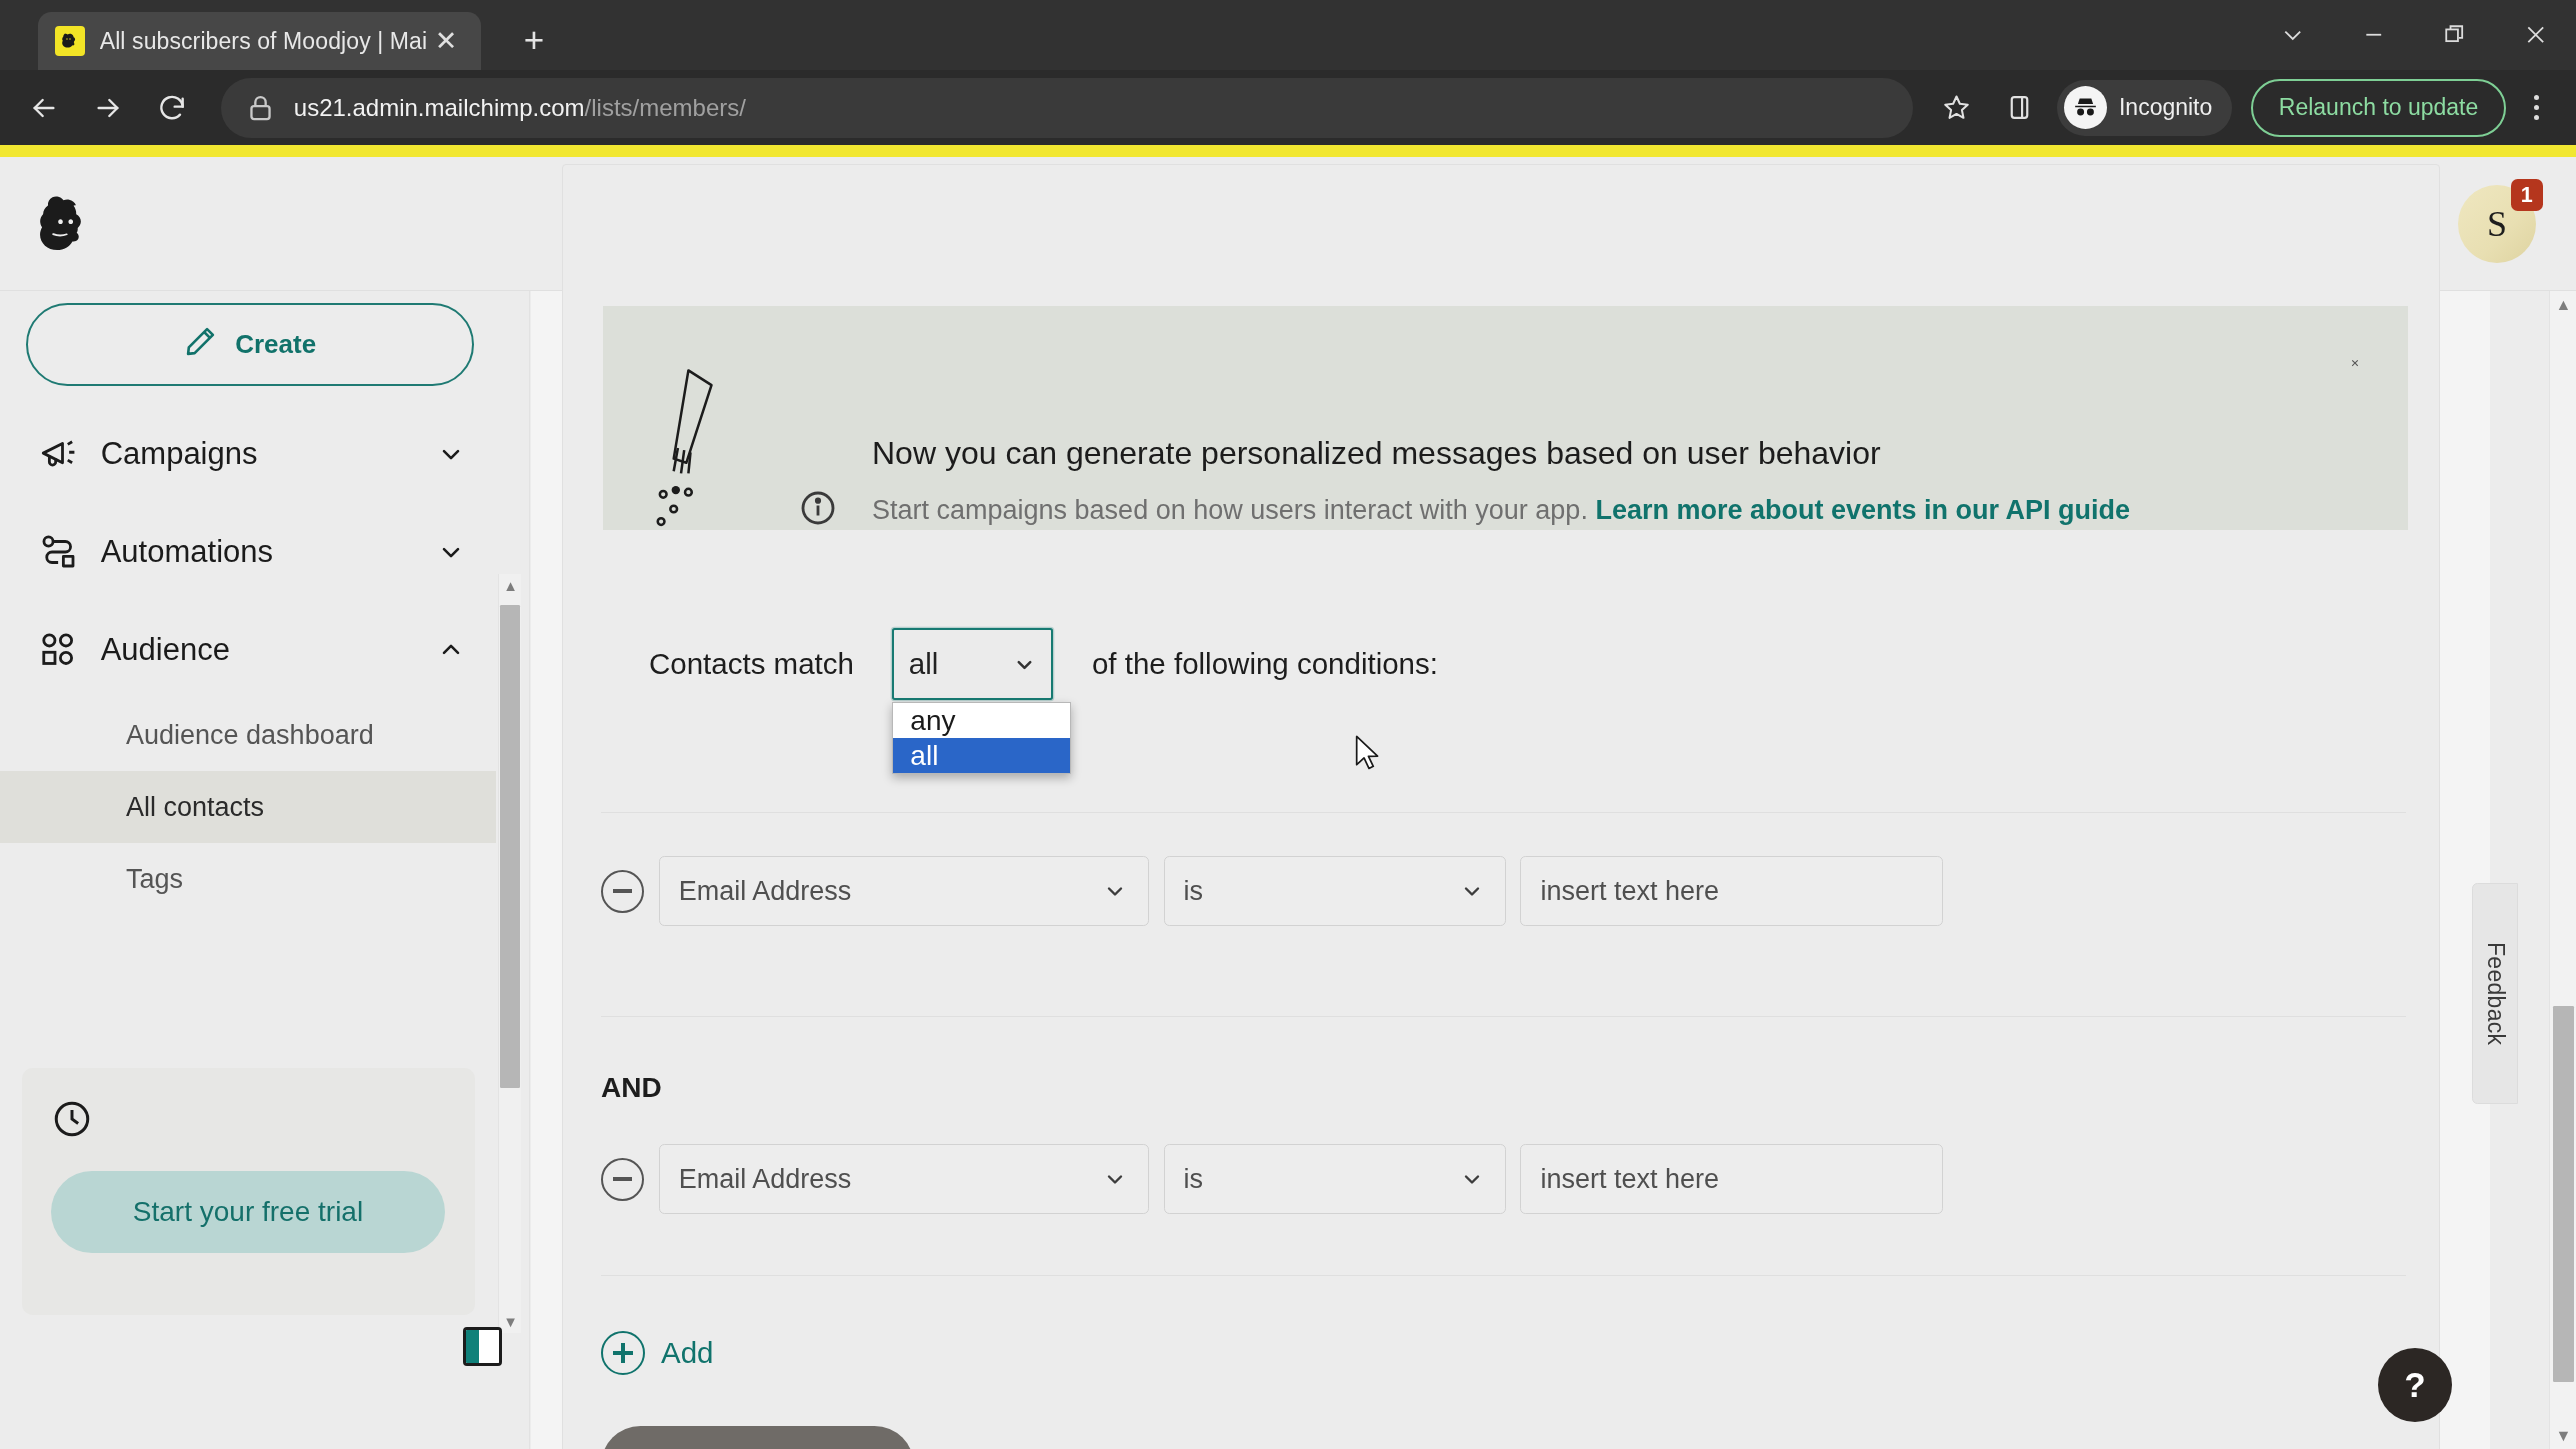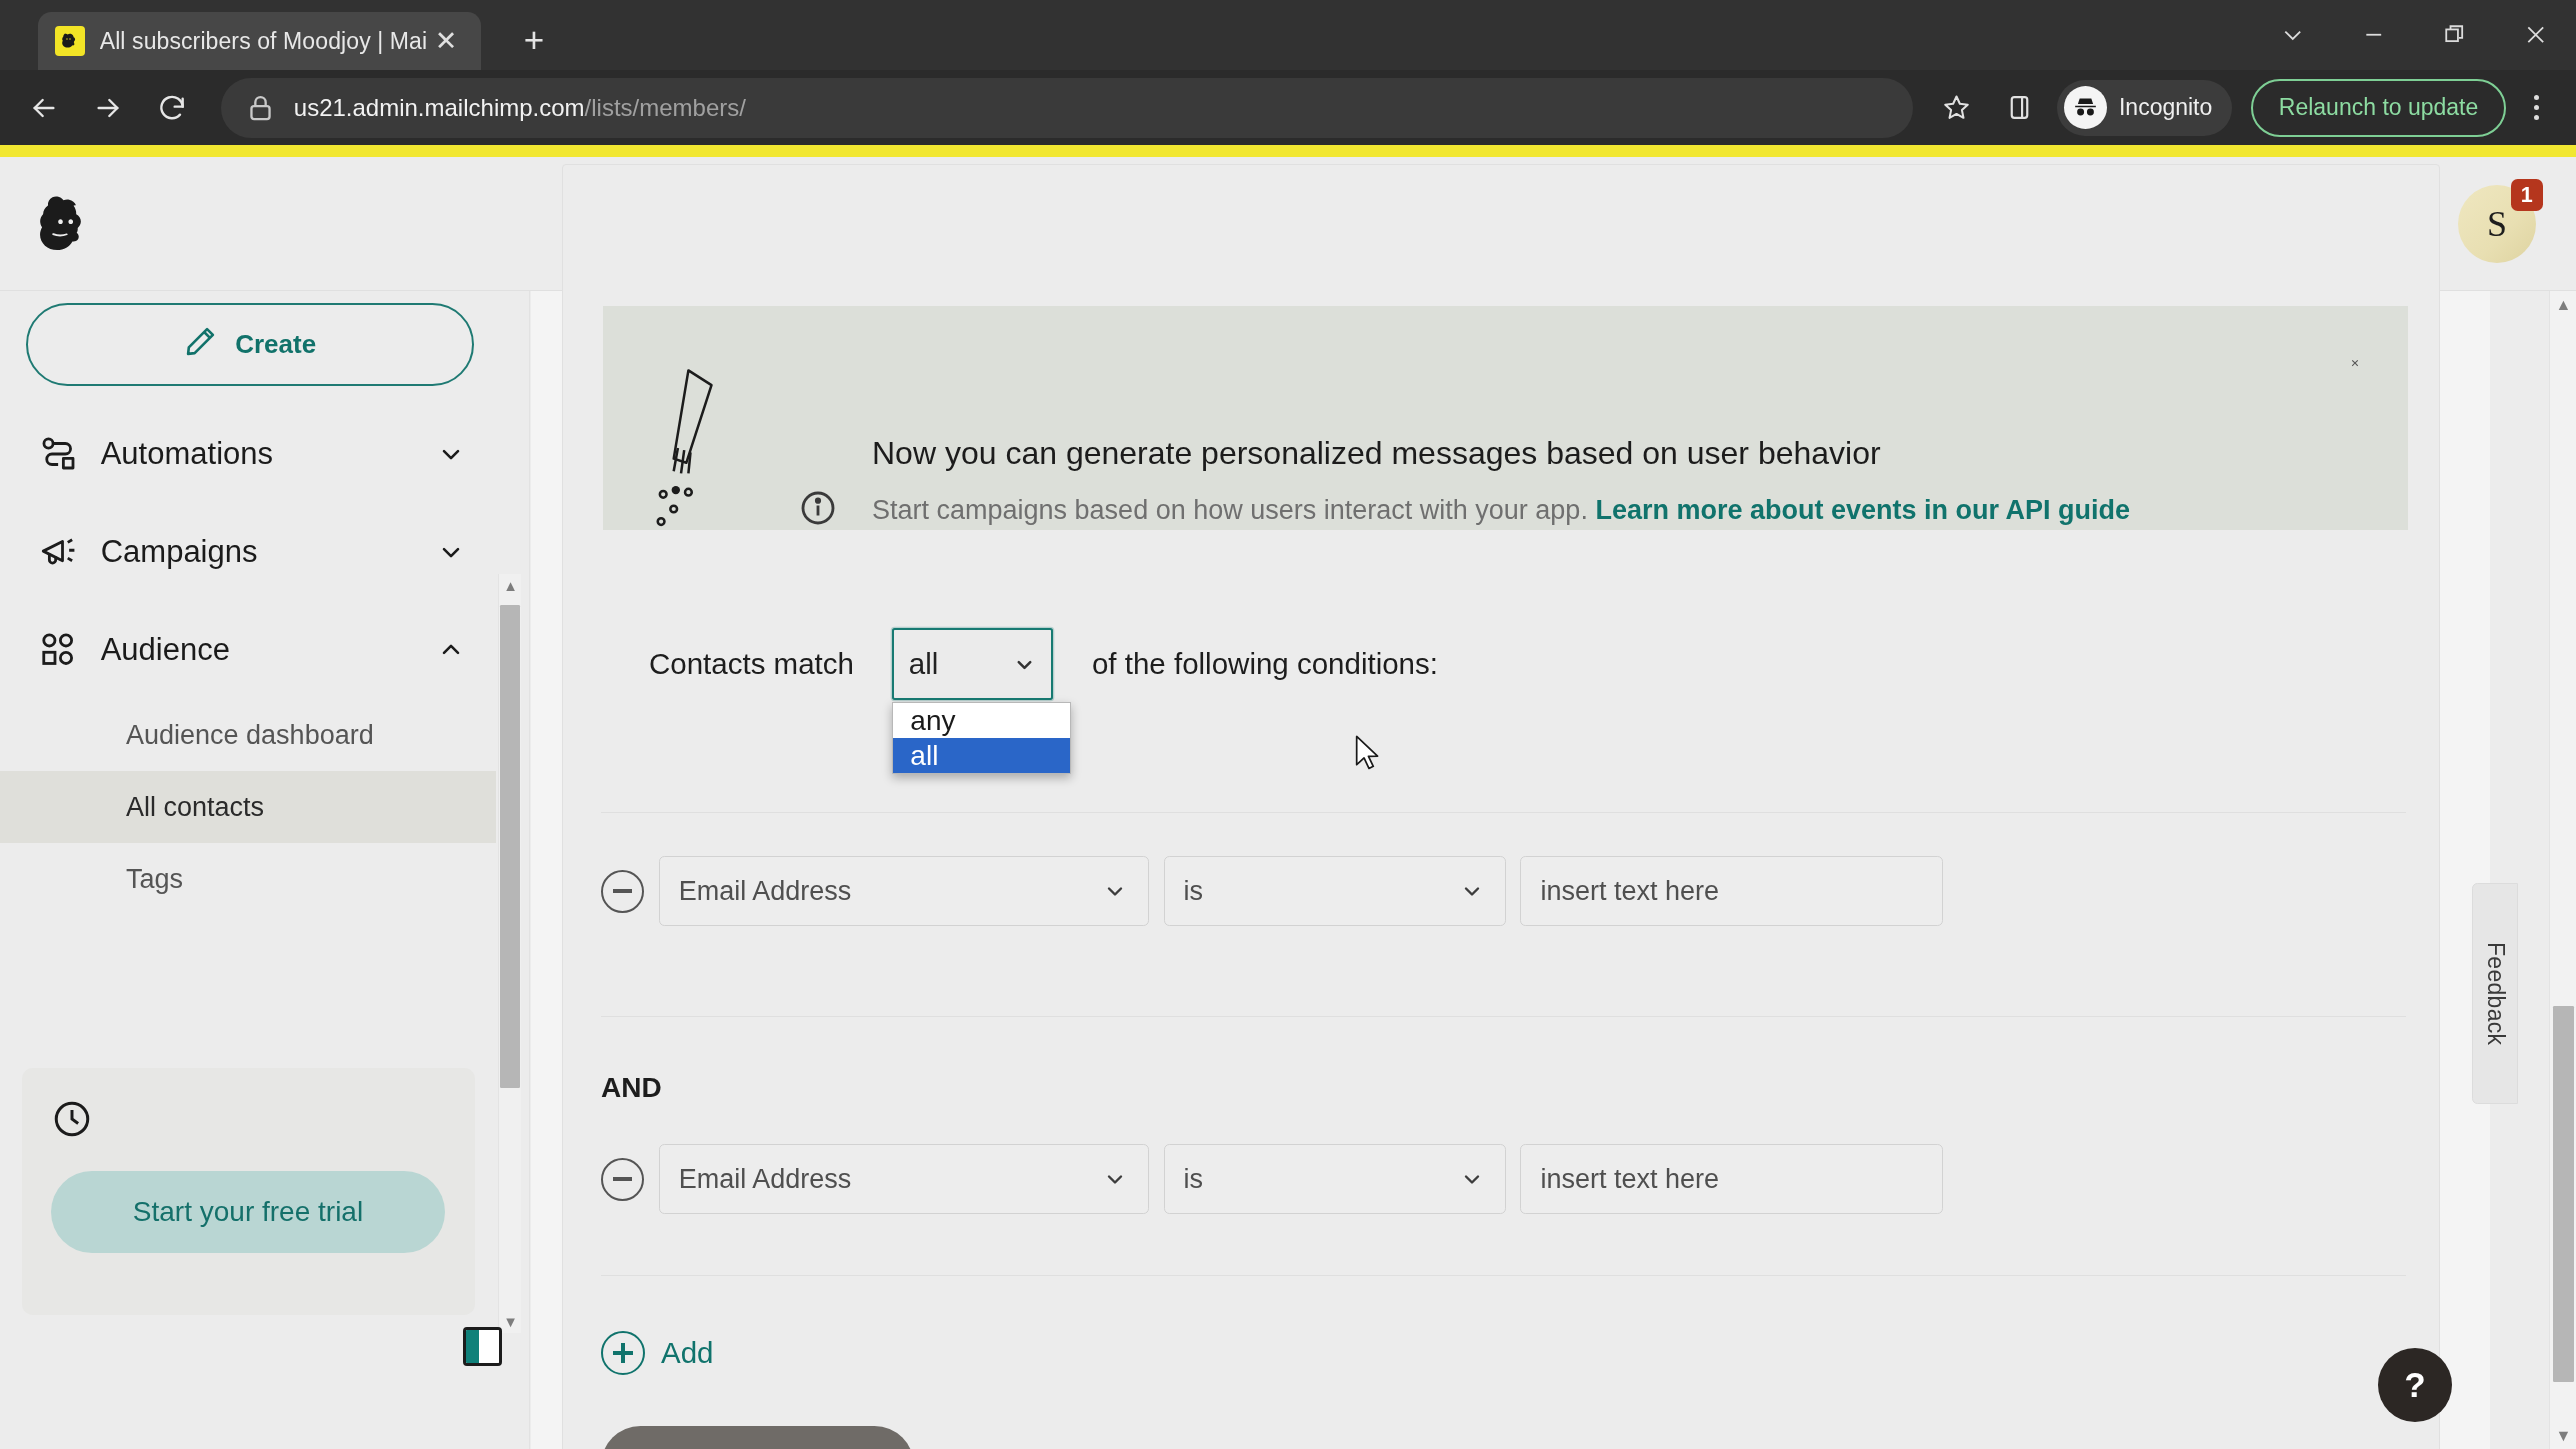--- a/index.html
+++ b/index.html
@@ -439,42 +439,42 @@
             </svg>
         </span>
         <span>Create</span>
       </div>
 
       <div class="nav-group" style="top:114px;">
 
         <div class="nav-row">
           <span class="nav-ico">
             <svg viewBox="0 0 24 24" fill="none" stroke="currentColor" stroke-width="1.6" stroke-linejoin="round">
+                <path d="M3 11.5l11-5.5v11l-11-5.5z"></path>
+                <path d="M6.5 13v3.5a1.8 1.8 0 003.6 0V14.5"></path>
+                <path d="M17 6.5l2.5-1.5M17.8 11h3M17 15.5l2.5 1.5"></path>
+              </svg>
+          </span>
+          <span class="nav-label">Campaigns</span>
+          <span class="nav-chev">
+            <svg viewBox="0 0 24 24" fill="none" stroke="currentColor" stroke-width="2.2" stroke-linecap="round" stroke-linejoin="round">
+                <path d="M6 9.5l6 6 6-6"></path>
+              </svg>
+          </span>
+        </div>
+
+        <div class="nav-row">
+          <span class="nav-ico">
+            <svg viewBox="0 0 24 24" fill="none" stroke="currentColor" stroke-width="1.6" stroke-linejoin="round">
                 <circle cx="6" cy="6" r="2.6"></circle>
                 <path d="M8.6 6h7a3 3 0 010 6H8a3 3 0 000 6h3.5"></path>
                 <rect x="14.5" y="14.5" width="5.5" height="5.5"></rect>
               </svg>
           </span>
           <span class="nav-label">Automations</span>
-          <span class="nav-chev">
-            <svg viewBox="0 0 24 24" fill="none" stroke="currentColor" stroke-width="2.2" stroke-linecap="round" stroke-linejoin="round">
-                <path d="M6 9.5l6 6 6-6"></path>
-              </svg>
-          </span>
-        </div>
-
-        <div class="nav-row">
-          <span class="nav-ico">
-            <svg viewBox="0 0 24 24" fill="none" stroke="currentColor" stroke-width="1.6" stroke-linejoin="round">
-                <path d="M3 11.5l11-5.5v11l-11-5.5z"></path>
-                <path d="M6.5 13v3.5a1.8 1.8 0 003.6 0V14.5"></path>
-                <path d="M17 6.5l2.5-1.5M17.8 11h3M17 15.5l2.5 1.5"></path>
-              </svg>
-          </span>
-          <span class="nav-label">Campaigns</span>
           <span class="nav-chev">
             <svg viewBox="0 0 24 24" fill="none" stroke="currentColor" stroke-width="2.2" stroke-linecap="round" stroke-linejoin="round">
                 <path d="M6 9.5l6 6 6-6"></path>
               </svg>
           </span>
         </div>
 
         <div class="nav-row">
           <span class="nav-ico">
             <svg viewBox="0 0 24 24" fill="none" stroke="currentColor" stroke-width="1.6">

